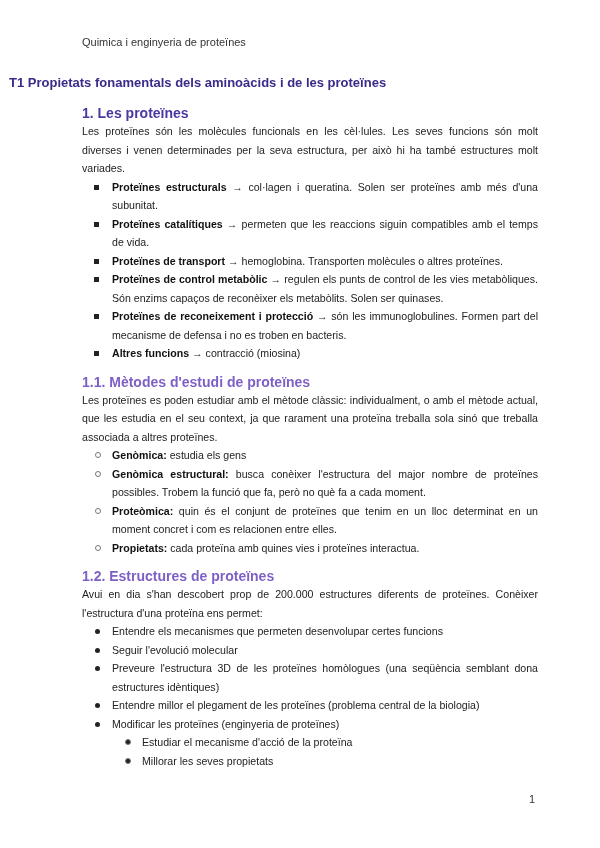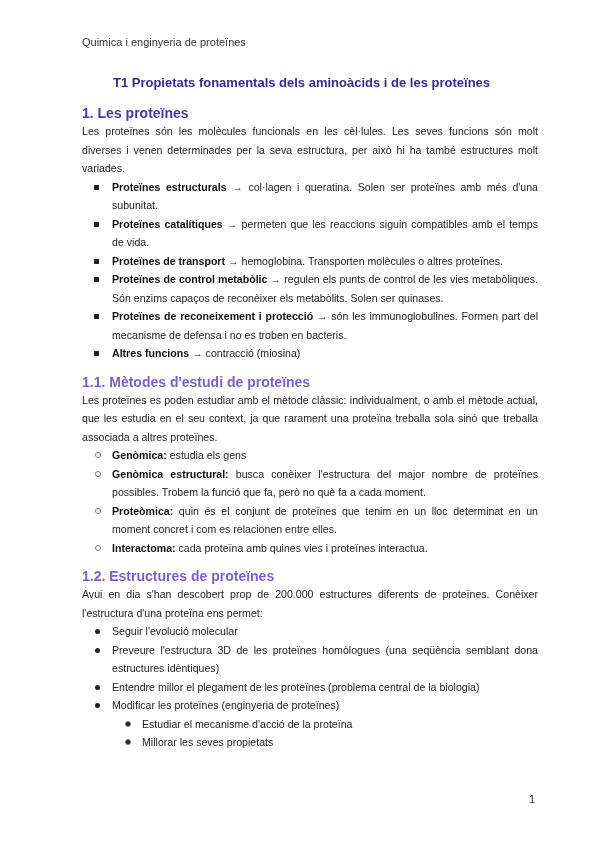--- a/index.html
+++ b/index.html
@@ -1,20 +1,20 @@
 <!DOCTYPE html>
 <html><head>
   <meta charset="utf-8">
   <style>
     html, body { margin: 0; padding: 0; background: #ffffff; }
     body { width: 600px; height: 848px; position: relative; overflow: hidden;
       font-family: "Liberation Sans", sans-serif; color: #222; }
     .page { position: absolute; left: 9px; top: 0; width: 600px; height: 848px; }
     .header { position: absolute; left: 73px; top: 36px; font-size: 11px; color: #333; }
-    .title { position: absolute; left: 0; width: 585px; top: 75px; text-align: center;
+    .title { position: absolute; left: 0; width: 585px; top: 75px; 
       font-size: 13px; font-weight: bold; color: #3b2a8a; }
     .content { position: absolute; left: 73px; top: 104px; width: 456px; font-size: 10.6px; line-height: 18.5px; }
     h2 { margin: 0; font-size: 14px; font-weight: bold; line-height: 18px; }
     .h-main { color: #4a37a0; }
     .h-sub { color: #7e5fc6; }
     p { margin: 0; text-align: justify; text-align-last: left; }
     ul { margin: 0; padding: 0; list-style: none; }
     li { position: relative; text-align: justify; text-align-last: left; }
     .sq li { padding-left: 30px; }
     .sq li::before { content: ""; position: absolute; left: 12px; top: 7px; width: 5px; height: 5px; background: #222; }
@@ -48,27 +48,28 @@
       <li><b>Altres funcions</b><span> → </span><span>contracció (miosina)</span></li>
     </ul>
 
     <div class="gap"></div>
     <h2 class="h-sub">1.1. Mètodes d'estudi de proteïnes</h2>
     <p>Les proteïnes es poden estudiar amb el mètode clàssic: individualment, o amb el mètode actual, que les estudia en el seu context, ja que rarament una proteïna treballa sola sinó que treballa associada a altres proteïnes.</p>
     <ul class="circ">
       <li><b>Genòmica:</b><span> estudia els gens</span></li>
       <li><b>Genòmica estructural:</b><span> busca conèixer l'estructura del major nombre de proteïnes possibles. Trobem la funció que fa, però no què fa a cada moment.</span></li>
       <li><b>Proteòmica:</b><span> quin és el conjunt de proteïnes que tenim en un lloc determinat en un moment concret i com es relacionen entre elles.</span></li>
-      <li><b>Interactoma:</b><span> cada proteïna amb quines vies i proteïnes interactua.</span></li>
+      <li><b>Propietats:</b><span> cada proteïna amb quines vies i proteïnes interactua.</span></li>
     </ul>
 
     <div class="gap"></div>
     <h2 class="h-sub">1.2. Estructures de proteïnes</h2>
     <p>Avui en dia s'han descobert prop de 200.000 estructures diferents de proteïnes. Conèixer l'estructura d'una proteïna ens permet:</p>
     <ul class="disc">
+      <li>Entendre els mecanismes que permeten desenvolupar certes funcions</li>
       <li>Seguir l'evolució molecular</li>
       <li>Preveure l'estructura 3D de les proteïnes homòlogues (una seqüència semblant dona estructures idèntiques)</li>
       <li>Entendre millor el plegament de les proteïnes (problema central de la biologia)</li>
       <li><span>Modificar les proteïnes (enginyeria de proteïnes)</span>
         <ul class="circ2">
           <li>Estudiar el mecanisme d'acció de la proteïna</li>
           <li>Millorar les seves propietats</li>
         </ul>
       </li>
     </ul>

